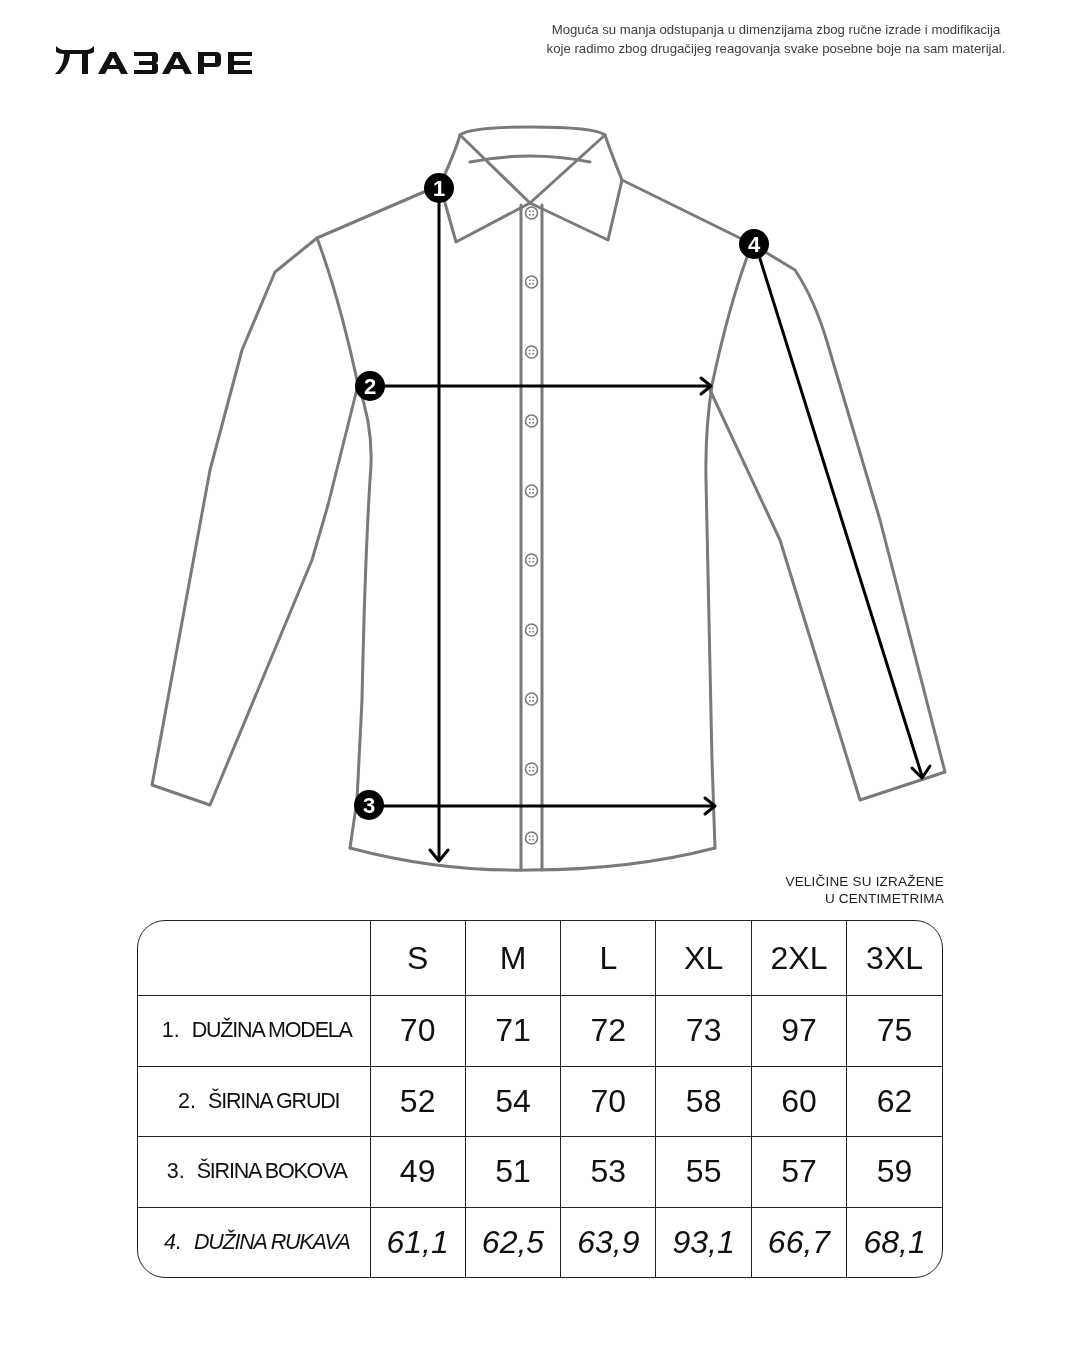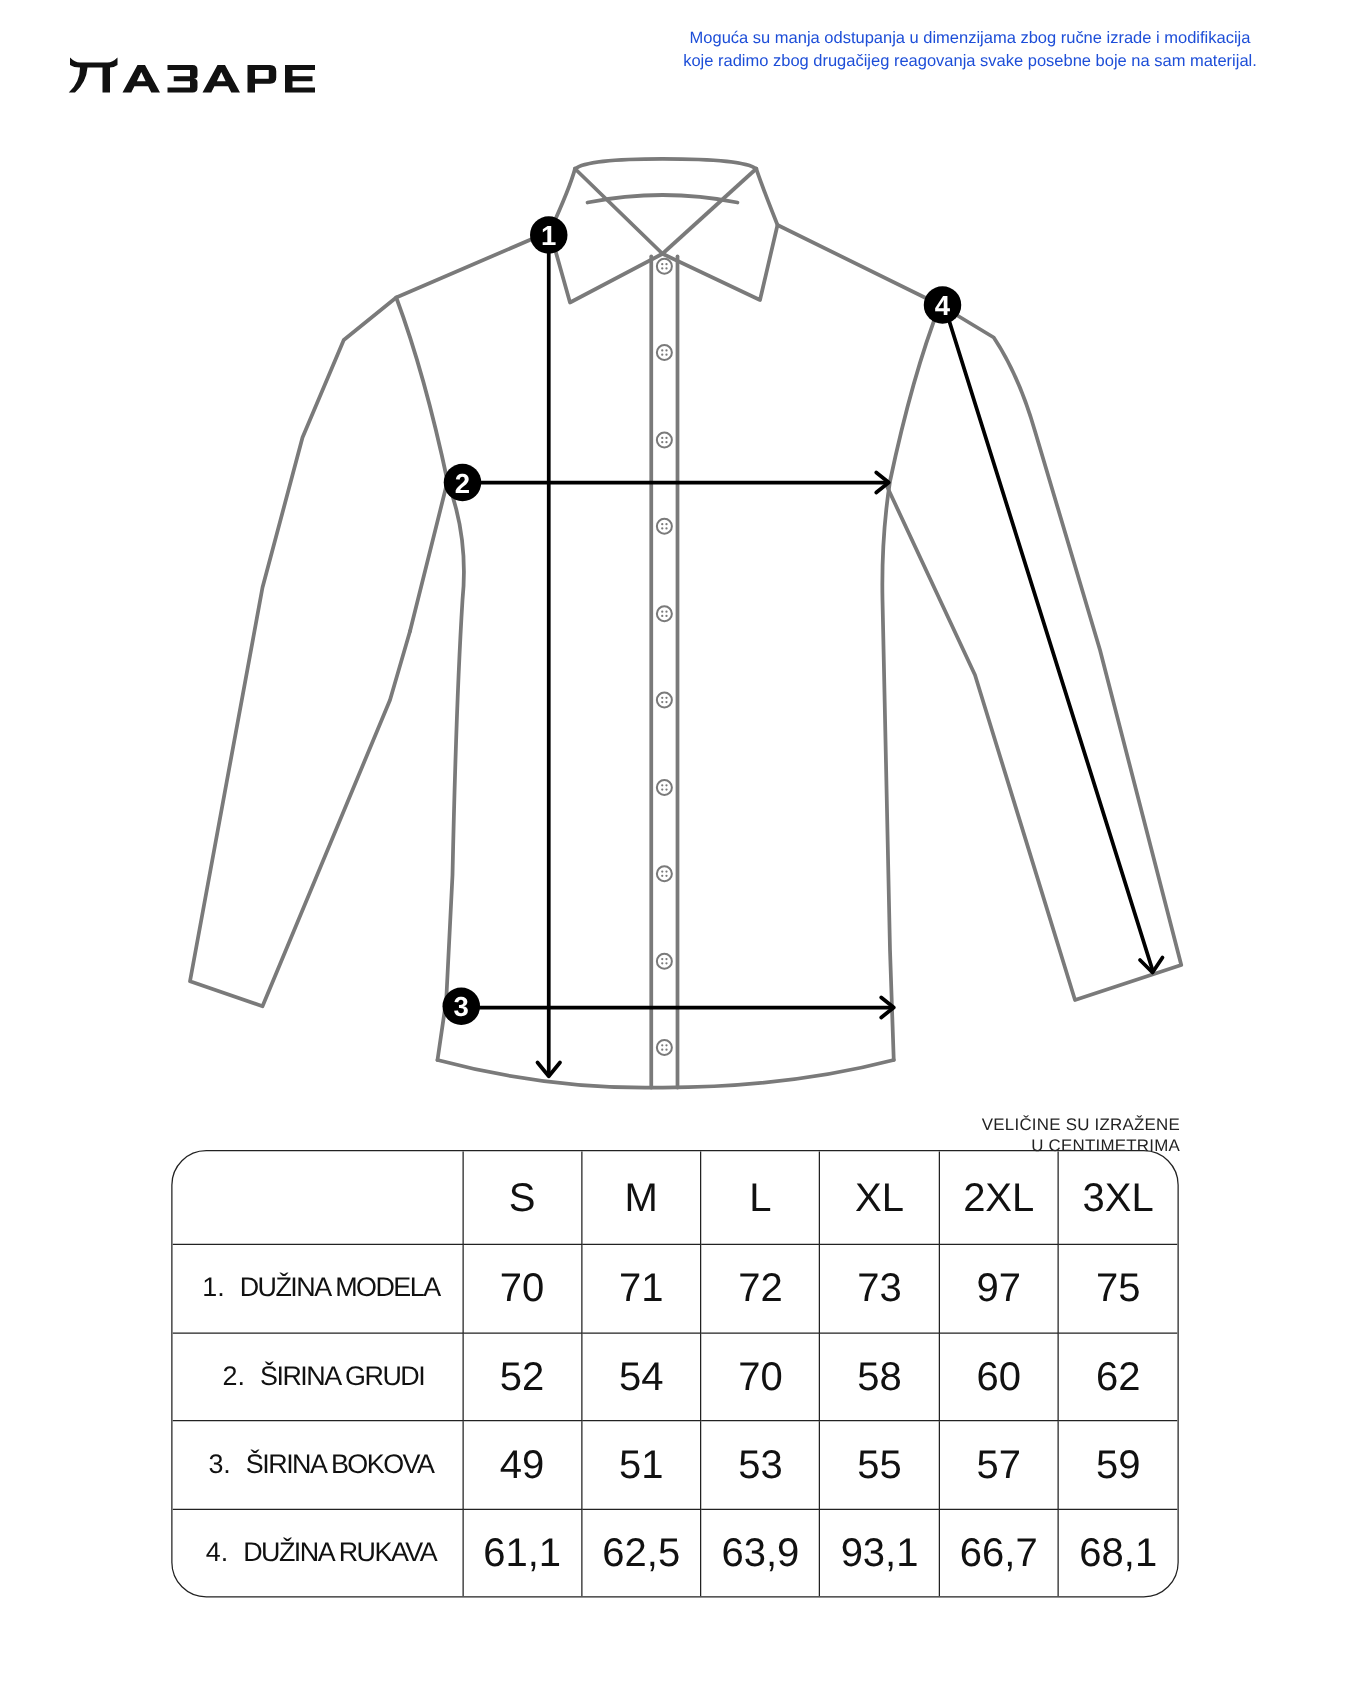--- a/index.html
+++ b/index.html
@@ -1,32 +1,32 @@
 <!DOCTYPE html>
 <html><head>
 <meta charset="utf-8">
 <style>
   html, body { margin: 0; padding: 0; background: #ffffff; }
   body { width: 1080px; height: 1350px; position: relative; overflow: hidden;
          font-family: "Liberation Sans", "DejaVu Sans", sans-serif; color: #111; }
   .logo { position: absolute; left: 54px; top: 42px; width: 210px; height: 36px; }
   .logo svg { display: block; }
   .disclaimer { position: absolute; right: 24px; top: 20px; width: 560px; text-align: center;
-                font-size: 13.2px; line-height: 19px; color: #1d4ed8; }
+                font-size: 13.2px; line-height: 19px; color: #404040; }
   .disclaimer div { white-space: nowrap; }
   .illustration { position: absolute; left: 0; top: 100px; width: 1080px; height: 780px; }
   .units-note { position: absolute; left: 740px; top: 873px; width: 204px; text-align: right;
-                font-size: 13.5px; line-height: 17px; color: #222; letter-spacing: 0.2px; margin-top: 18px; }
+                font-size: 13.5px; line-height: 17px; color: #222; letter-spacing: 0.2px; }
   .size-table-wrap { position: absolute; left: 137px; top: 920px; width: 806px; height: 358px;
                      border: 1.5px solid #222; border-radius: 28px; overflow: hidden; box-sizing: border-box; }
   table.size-table { border-collapse: collapse; width: 100%; height: 100%; table-layout: fixed; }
   .size-table td, .size-table th { border: 1.5px solid #222; text-align: center; vertical-align: middle;
                                    padding: 0; font-weight: normal; }
   .size-table tr:first-child th { border-top: none; }
-  .size-table tr:last-child td { border-bottom: none; }
+  .size-table tr:last-child td { border-bottom: none; font-style: italic; }
   .size-table th:first-child, .size-table td:first-child { border-left: none; }
   .size-table th:last-child, .size-table td:last-child { border-right: none; }
   .size-table col.label-col { width: 232px; }
   .size-table th.size-head { font-size: 32px; height: 74px; }
   .size-table td.val { font-size: 32px; text-align: center; }
   .size-table td.row-label { text-align: center; padding-left: 6px; font-size: 21.5px; letter-spacing: -1.2px;
                              white-space: nowrap; }
   .row-label .num { margin-right: 12px; letter-spacing: 0; }
 </style>
 </head>

